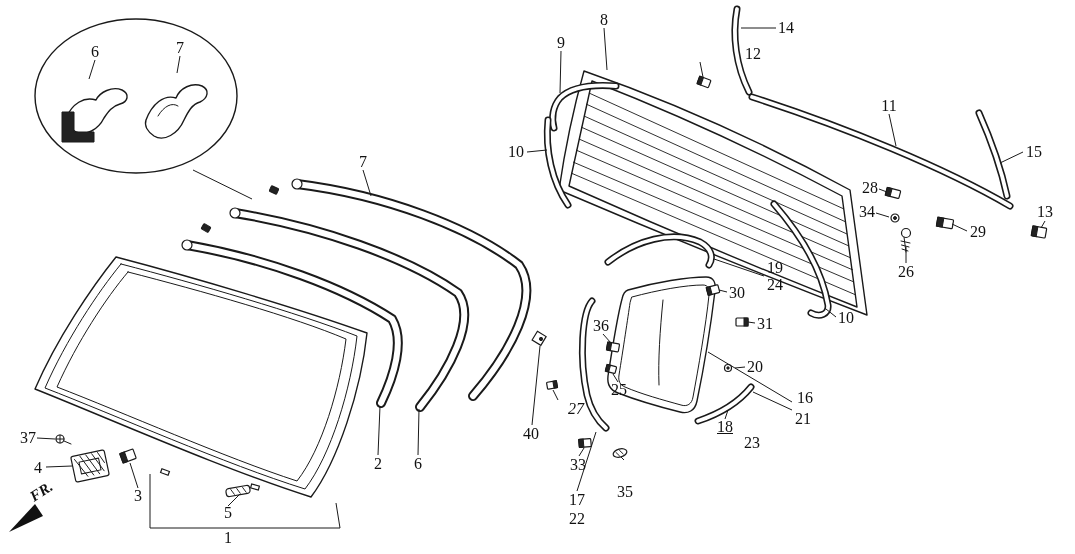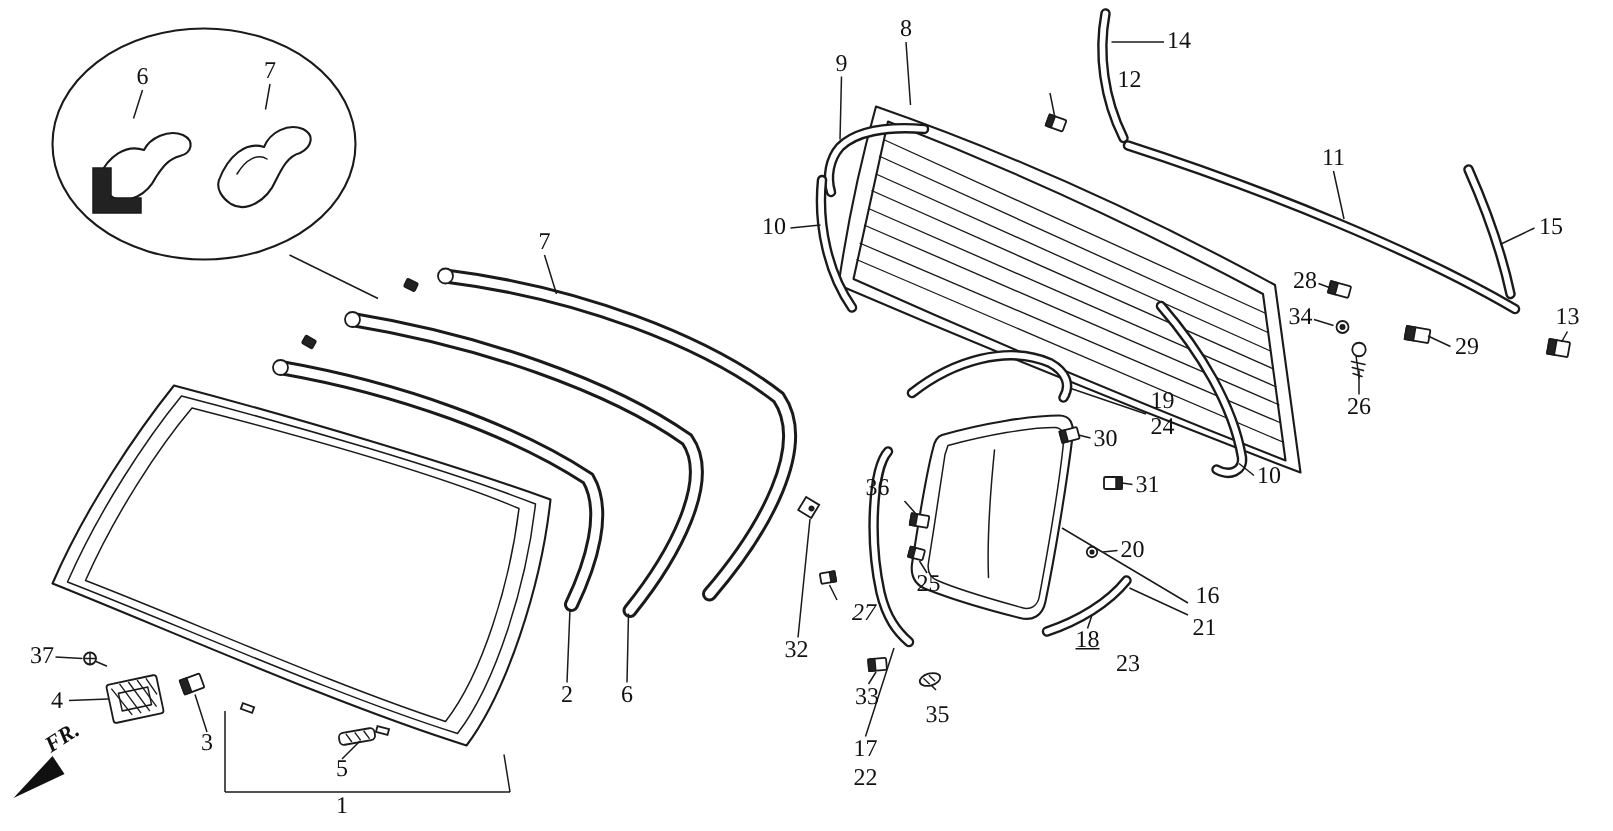--- a/index.html
+++ b/index.html
@@ -263,31 +263,31 @@
       <div class="callout" style="left: 870px; top: 188px;">28</div>
       <div class="callout" style="left: 867px; top: 212px;">34</div>
       <div class="callout" style="left: 1045px; top: 212px;">13</div>
       <div class="callout" style="left: 978px; top: 232px;">29</div>
       <div class="callout" style="left: 906px; top: 272px;">26</div>
       <div class="callout" style="left: 775px; top: 268px;">19</div>
       <div class="callout" style="left: 775px; top: 285px;">24</div>
       <div class="callout" style="left: 737px; top: 293px;">30</div>
       <div class="callout" style="left: 765px; top: 324px;">31</div>
       <div class="callout" style="left: 846px; top: 318px;">10</div>
-      <div class="callout" style="left: 585px; top: 326px;">36</div>
+      <div class="callout" style="left: 601px; top: 326px;">36</div>
       <div class="callout" style="left: 755px; top: 367px;">20</div>
       <div class="callout" style="left: 619px; top: 390px;">25</div>
       <div class="callout" style="left: 576px; top: 409px; font-style: italic;">27</div>
       <div class="callout" style="left: 805px; top: 398px;">16</div>
       <div class="callout" style="left: 803px; top: 419px;">21</div>
       <div class="callout" style="left: 725px; top: 427px; text-decoration: underline;">18</div>
       <div class="callout" style="left: 725px; top: 443px; margin-left: 27px;">23</div>
-      <div class="callout" style="left: 531px; top: 434px;">32</div>
+      <div class="callout" style="left: 531px; top: 434px;">40</div>
       <div class="callout" style="left: 578px; top: 465px;">33</div>
-      <div class="callout" style="left: 625px; top: 477px;">35</div>
+      <div class="callout" style="left: 625px; top: 492px;">35</div>
       <div class="callout" style="left: 577px; top: 500px;">17</div>
       <div class="callout" style="left: 577px; top: 519px;">22</div>
       <div class="callout" style="left: 28px; top: 438px; text-align: center;">37</div>
       <div class="callout" style="left: 38px; top: 468px;">4</div>
       <div class="callout" style="left: 138px; top: 496px;">3</div>
       <div class="callout" style="left: 228px; top: 513px;">5</div>
       <div class="callout" style="left: 228px; top: 538px;">1</div>
       <div class="callout" style="left: 378px; top: 464px;">2</div>
       <div class="callout" style="left: 418px; top: 464px;">6</div>
     </div>

